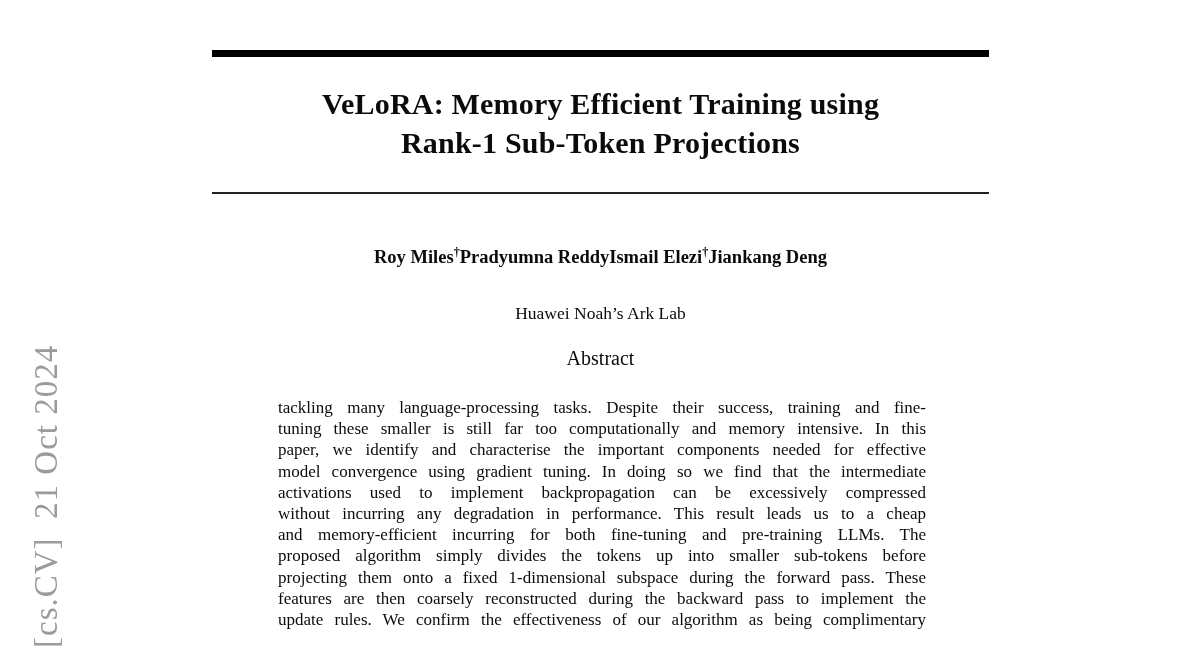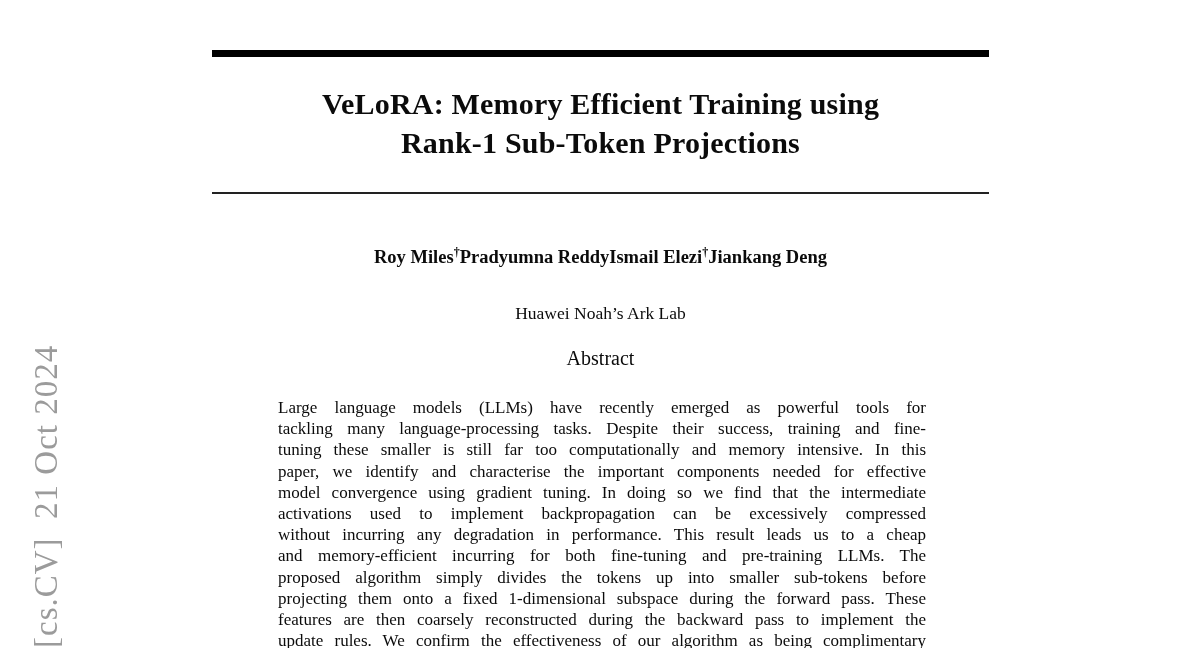--- a/index.html
+++ b/index.html
@@ -79,21 +79,20 @@
       <span class="author"><span>Pradyumna Reddy</span><sup></sup></span>
       <span class="author"><span>Ismail Elezi</span><sup>†</sup></span>
       <span class="author"><span>Jiankang Deng</span><sup></sup></span>
     </div>
 
   <div class="affiliation">Huawei Noah’s Ark Lab</div>
 
   <div class="abstract-heading">Abstract</div>
 
   <div class="abstract-body">
-      <div class="abstract-line">Large language models (LLMs) have recently emerged as powerful tools for</div>
       <div class="abstract-line">tackling many language-processing tasks. Despite their success, training and fine-</div>
       <div class="abstract-line">tuning these smaller is still far too computationally and memory intensive. In this</div>
       <div class="abstract-line">paper, we identify and characterise the important components needed for effective</div>
       <div class="abstract-line">model convergence using gradient tuning. In doing so we find that the intermediate</div>
       <div class="abstract-line">activations used to implement backpropagation can be excessively compressed</div>
       <div class="abstract-line">without incurring any degradation in performance. This result leads us to a cheap</div>
       <div class="abstract-line">and memory-efficient incurring for both fine-tuning and pre-training LLMs. The</div>
       <div class="abstract-line">proposed algorithm simply divides the tokens up into smaller sub-tokens before</div>
       <div class="abstract-line">projecting them onto a fixed 1-dimensional subspace during the forward pass. These</div>
       <div class="abstract-line">features are then coarsely reconstructed during the backward pass to implement the</div>

